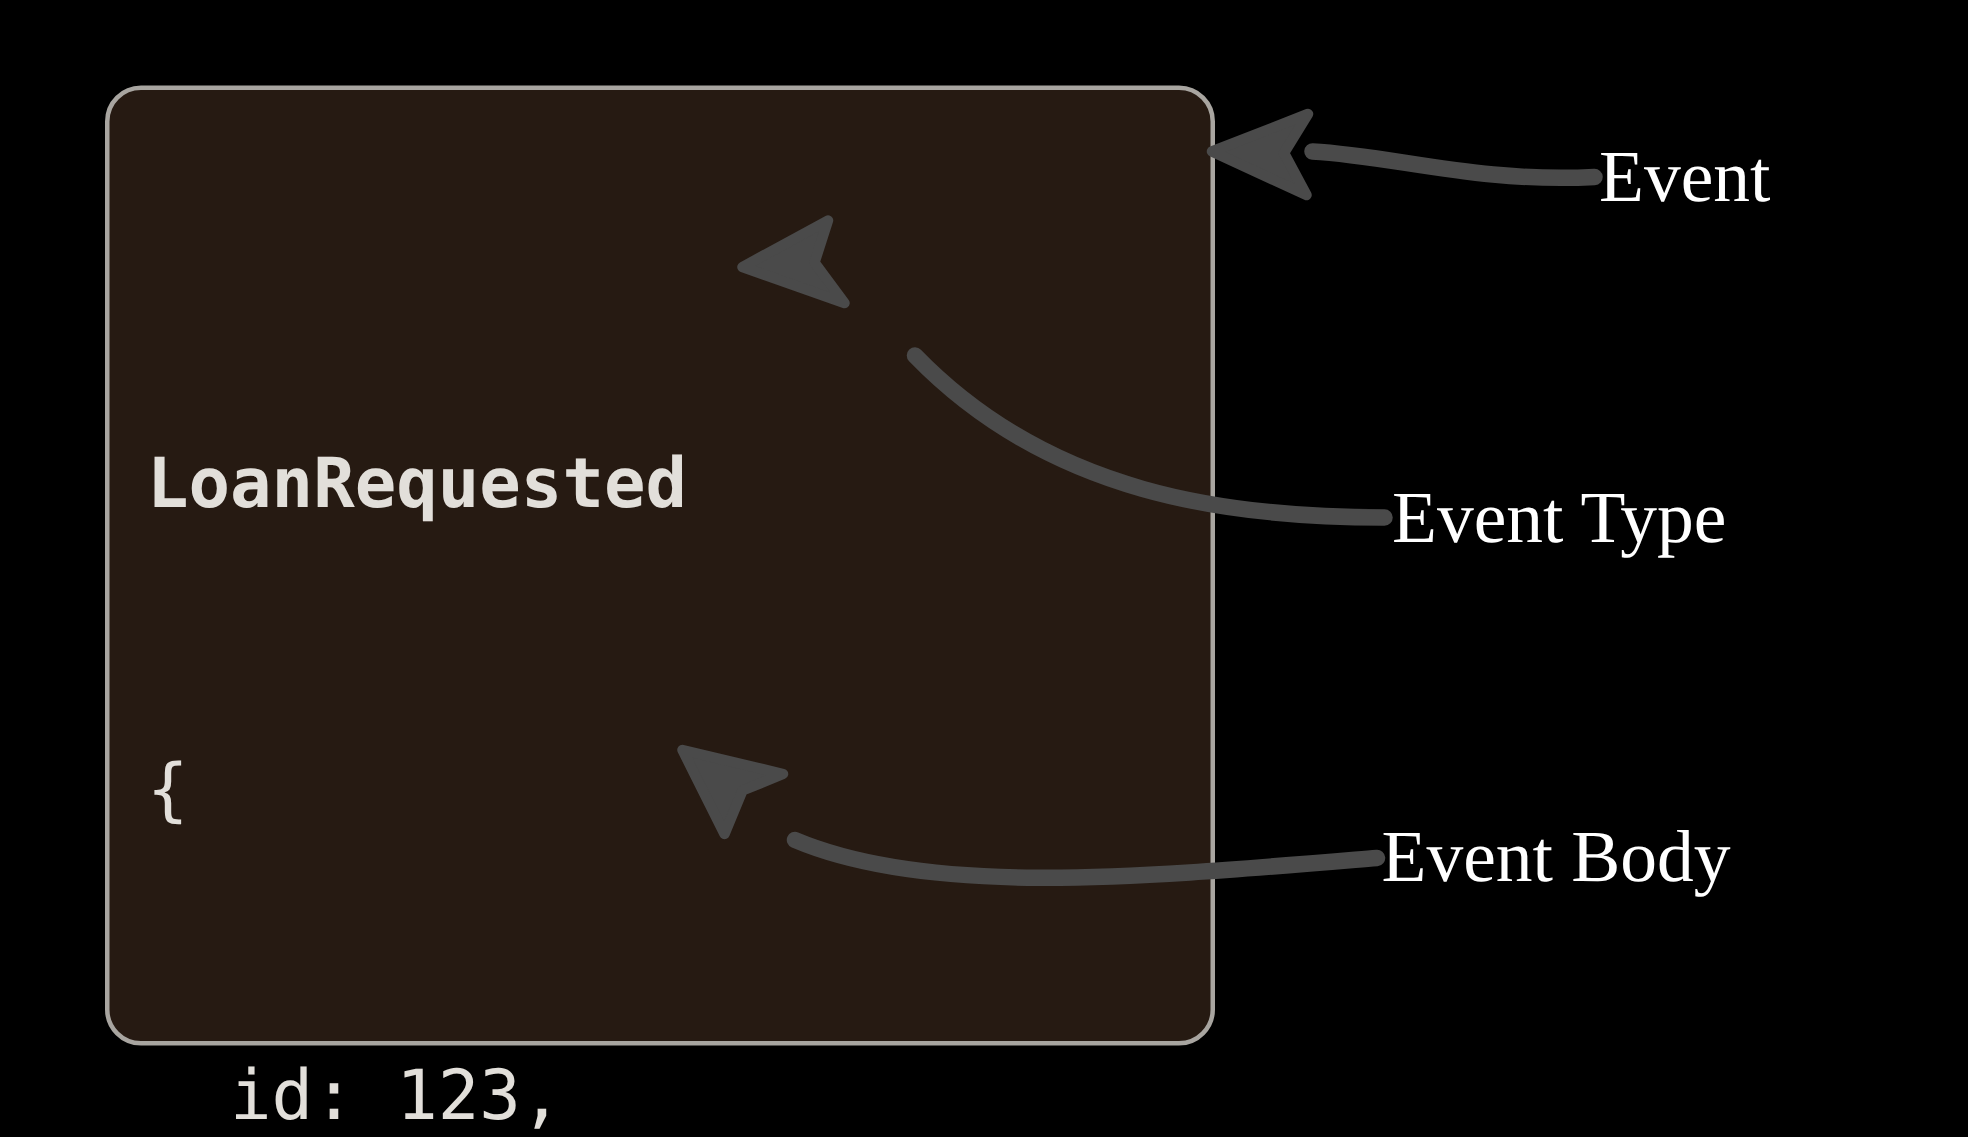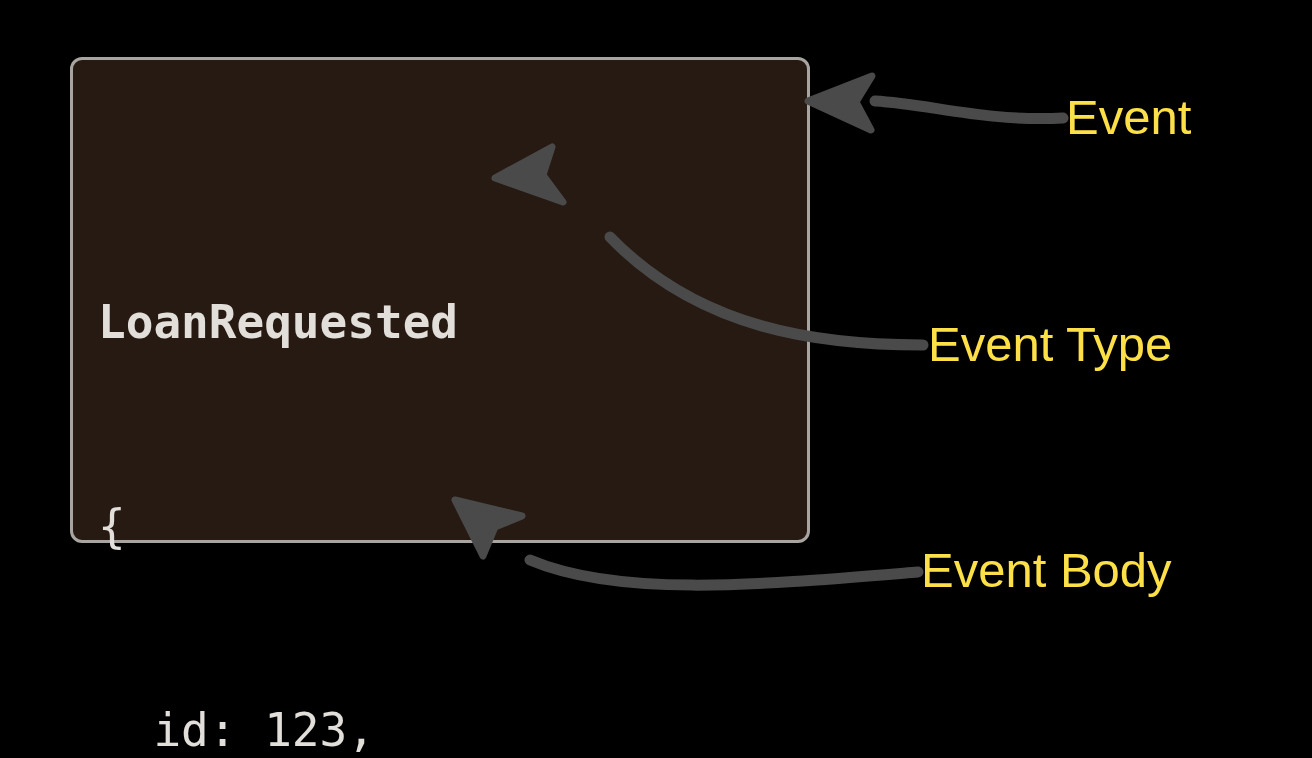--- a/index.html
+++ b/index.html
@@ -20,25 +20,25 @@
     height: 758px;
     background: #000000;
   }
 
   
   #event-card {
     position: absolute;
     left: 70px;
     top: 57px;
     width: 740px;
-    height: 486px;
+    height: 640px;
     box-sizing: border-box;
     background: #261a12;
     border: 3px solid #a8a5a0;
-    border-radius: 12px;
+    border-radius: 24px;
     z-index: 1;
   }
 
   #code-block {
     position: absolute;
     left: 25px;
     top: 92px;
     font-family: "DejaVu Sans Mono", "Liberation Mono", monospace;
     font-size: 46px;
     line-height: 68px;
@@ -60,23 +60,23 @@
     left: 0;
     top: 0;
     width: 1312px;
     height: 758px;
     z-index: 2;
     pointer-events: none;
   }
 
   .ann-label {
     position: absolute;
-    font-family: Liberation Sans, sans-serif;
+    font-family: Liberation Serif, serif;
     font-size: 49px;
-    color: #fde047;
+    color: #ffffff;
     white-space: nowrap;
     line-height: 1;
     z-index: 3;
   }
   #label-event      { left: 1066px; top: 93px; }
   #label-event-type { left: 928px;  top: 320px; }
   #label-event-body { left: 921px;  top: 546px; }
 </style>
 </head>
 <body>

